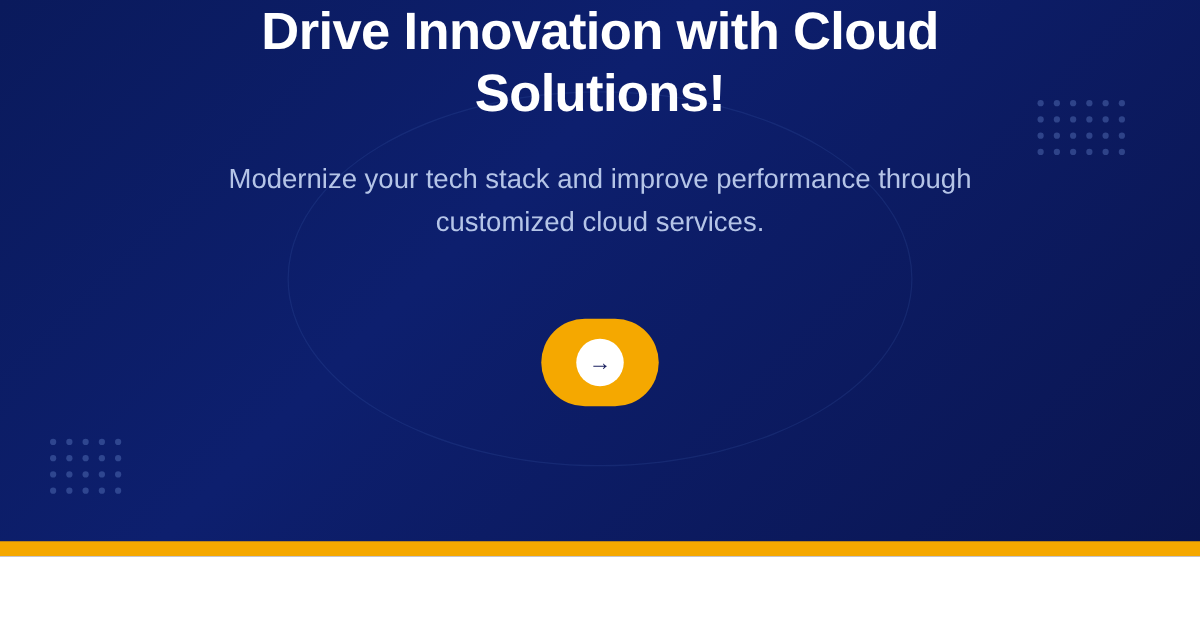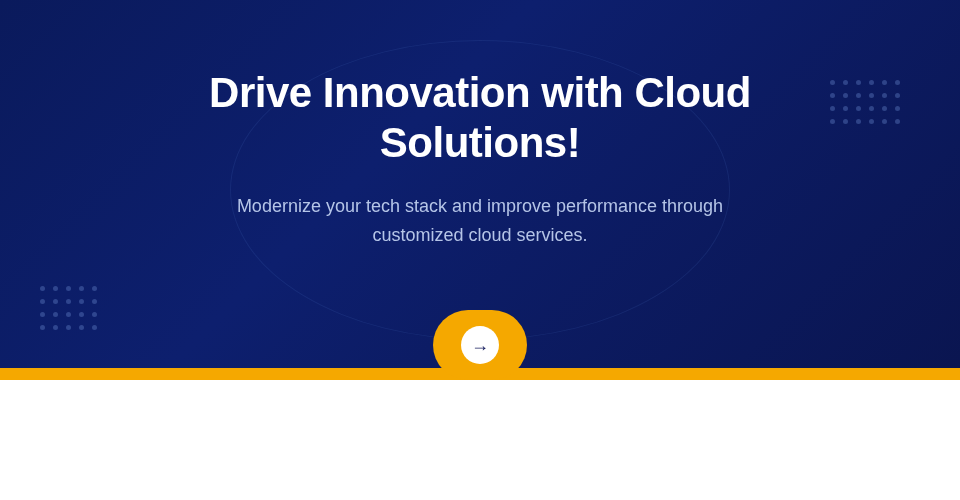--- a/index.html
+++ b/index.html
@@ -10,27 +10,27 @@
 
     body {
       width: 960px;
       height: 500px;
       overflow: hidden;
       font-family: 'Segoe UI', Arial, sans-serif;
     }
 
     .page-wrapper {
       width: 960px;
-      height: 380px;
+      height: 445px;
       position: relative;
       background: linear-gradient(135deg, #0a1a5c 0%, #0d1f6e 40%, #0a1550 100%);
       display: flex;
       flex-direction: column;
       align-items: center;
-      justify-content: flex-end;
+      justify-content: flex-start;
       overflow: hidden;
     }
 
     
     .gold-bar {
       position: absolute;
       bottom: 0;
       left: 0;
       right: 0;
       height: 12px;
@@ -77,21 +77,21 @@
     .main-title {
       font-size: 42px;
       font-weight: 800;
       color: #ffffff;
       line-height: 1.2;
       margin-bottom: 24px;
       letter-spacing: -0.5px;
     }
 
     .subtitle {
-      font-size: 18px;
+      font-size: 22px;
       color: rgba(200, 215, 245, 0.9);
       line-height: 1.6;
       margin-bottom: 60px;
       font-weight: 400;
     }
 
     
     .cta-button {
       display: inline-flex;
       align-items: center;

